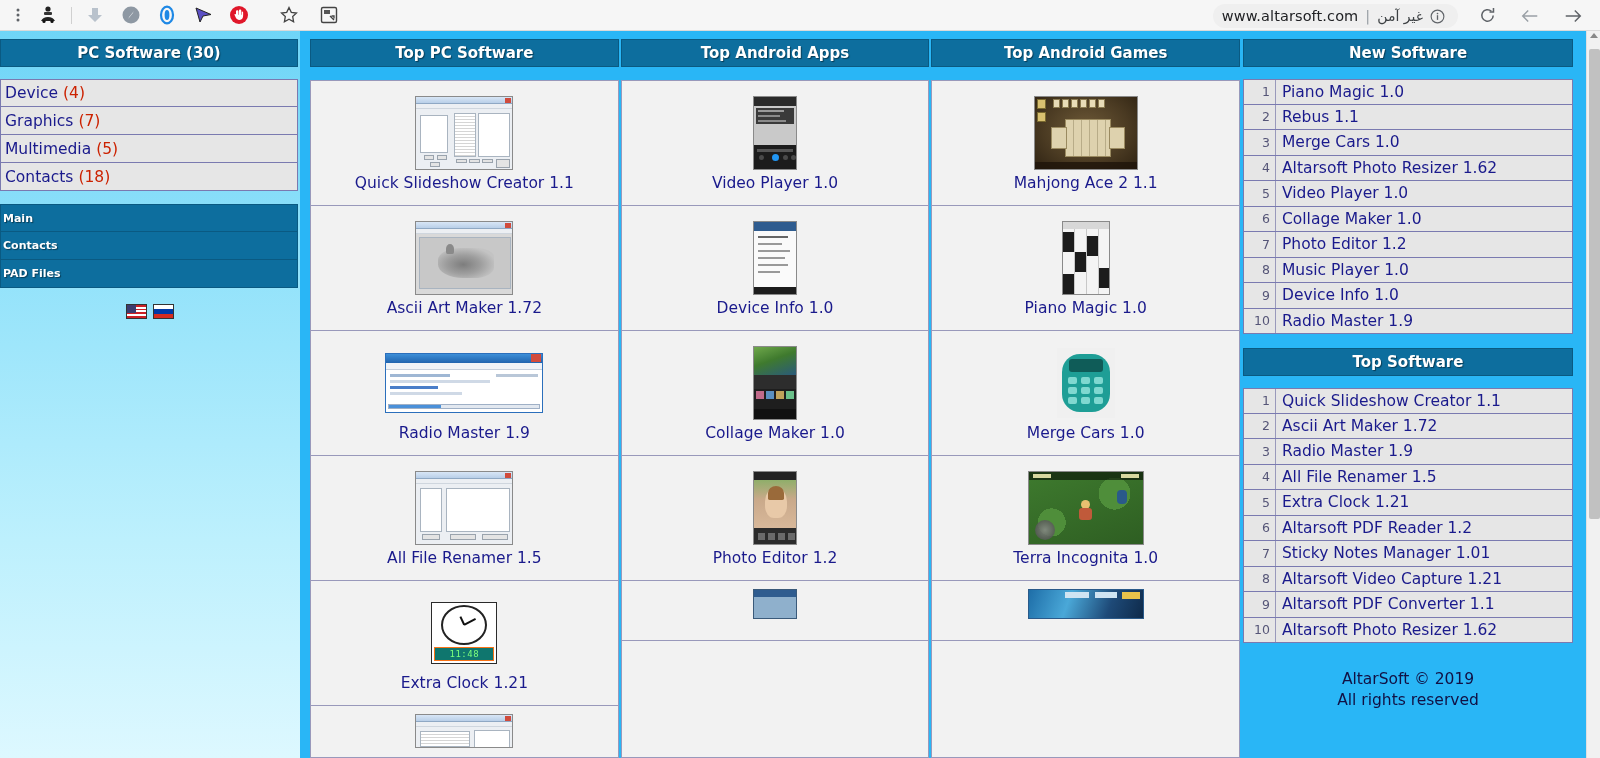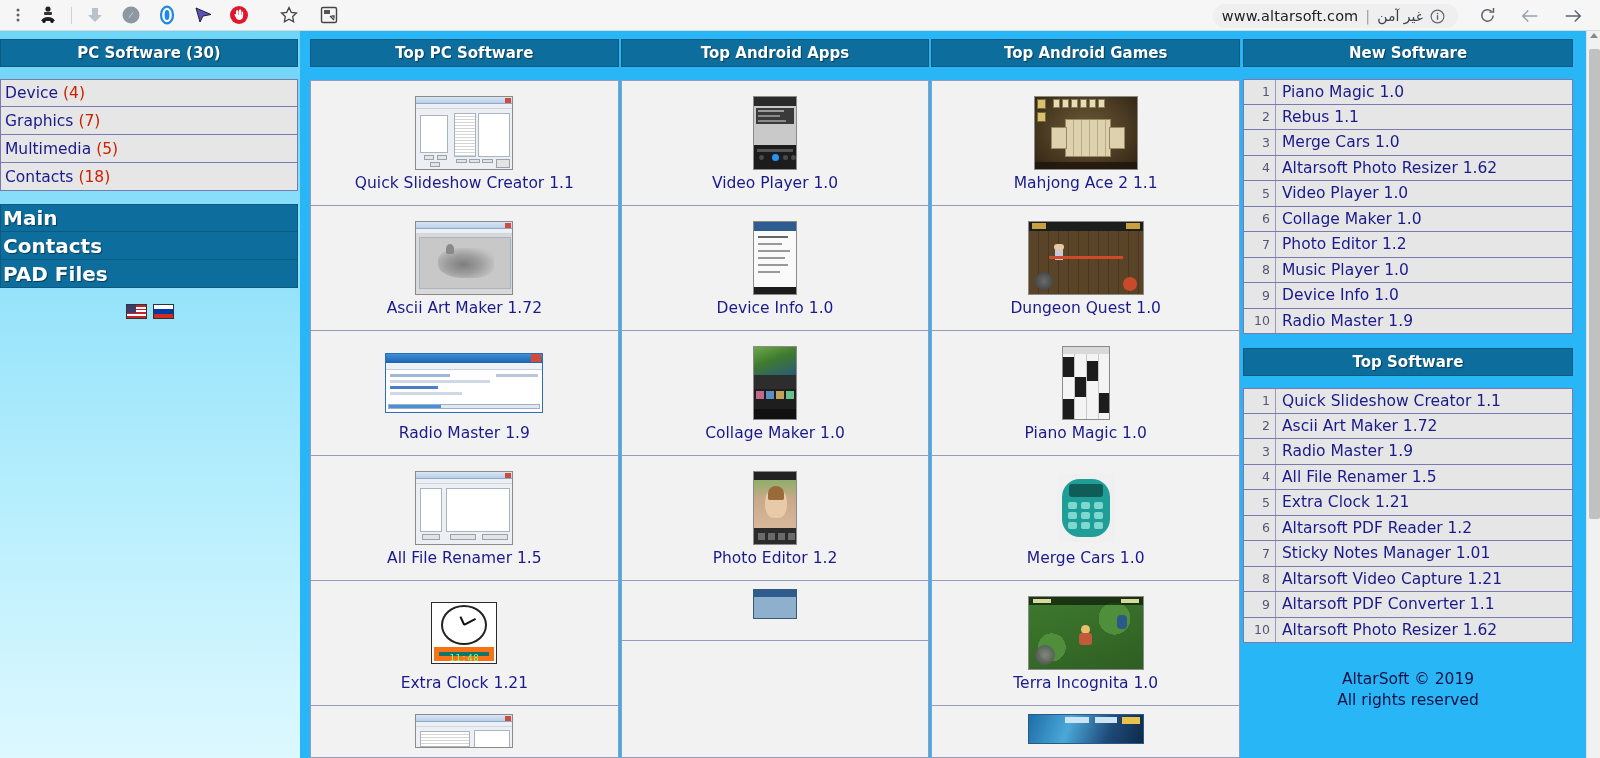--- a/index.html
+++ b/index.html
@@ -125,21 +125,21 @@
   .side-item:first-child { border-top: 1px solid #7a7ab0; }
   .side-item .cnt { color: #cc2200; margin-left: 5px; }
   .nav-block { margin: 0 2px 0 0; }
   .nav-item {
     height: 28px;
     background: #0d6e9e;
     border: 1px solid #0a5a82;
     border-top: none;
     color: #ffffff;
     font-weight: bold;
-    font-size: 20px;
+    font-size: 11px;
     display: flex; align-items: center;
     padding-left: 2px;
     text-shadow: 1px 1px 1px rgba(0,0,0,.45);
     cursor: pointer;
   }
   .nav-item:first-child { border-top: 1px solid #0a5a82; }
   #flags {
     display: flex; justify-content: center; gap: 6px;
     margin-top: 16px;
   }
@@ -471,21 +471,21 @@
           </div>
           <div class="card-label">All File Renamer 1.5</div>
         </div>
 
         <div class="card">
           <div class="card-thumb">
             <div class="thumb" style="width:66px;height:62px;border-color:#2b2b2b;background:#fff">
               <div style="position:absolute;top:2px;left:9px;width:46px;height:40px;border:2px solid #222;border-radius:50%;background:#fff"></div>
               <div style="position:absolute;top:21px;left:32px;width:13px;height:1.6px;background:#111;transform-origin:0 50%;transform:rotate(-28deg)"></div>
               <div style="position:absolute;top:21px;left:32px;width:9px;height:1.6px;background:#111;transform-origin:0 50%;transform:rotate(-115deg)"></div>
-              <div style="position:absolute;bottom:2px;left:2px;right:2px;height:14px;background:#0f766e;border:5px solid #f97316;color:#7cff7c;font-size:9px;font-family:'DejaVu Sans Mono',monospace;text-align:center;line-height:13px;letter-spacing:.5px">11:48</div>
+              <div style="position:absolute;bottom:2px;left:2px;right:2px;height:14px;background:#0f766e;border:1px solid #f97316;color:#7cff7c;font-size:9px;font-family:'DejaVu Sans Mono',monospace;text-align:center;line-height:13px;letter-spacing:.5px">11:48</div>
             </div>
           </div>
           <div class="card-label">Extra Clock 1.21</div>
         </div>
 
         <div class="card" style="height:60px;justify-content:flex-start;padding-top:8px">
           <div class="card-thumb" style="height:40px;align-items:flex-start">
             <div class="thumb" style="width:98px;height:34px">
               <div class="win-title"></div>
                 <div class="win-menu"></div>
@@ -603,38 +603,20 @@
               <div style="position:absolute;top:22px;left:30px;width:46px;height:38px;background:#ded2ae;border:1px solid #9a8a60;
                 background-image:repeating-linear-gradient(to right,#ded2ae 0 7px,#b8ac88 7px 8px),repeating-linear-gradient(to bottom,transparent 0 8px,#b8ac88 8px 9px)"></div>
               <div style="position:absolute;top:30px;left:16px;width:16px;height:22px;background:#ded2ae;border:1px solid #9a8a60"></div>
               <div style="position:absolute;top:30px;left:74px;width:16px;height:22px;background:#ded2ae;border:1px solid #9a8a60"></div>
               <div style="position:absolute;bottom:0;left:0;right:0;height:7px;background:rgba(30,20,10,.8)"></div>
             </div>
           </div>
           <div class="card-label">Mahjong Ace 2 1.1</div>
         </div>
 
-        <div class="card">
-          <div class="card-thumb">
-            <div class="thumb tg" style="width:116px;background:#3a2a18">
-              <div style="position:absolute;inset:0;background:
-                repeating-linear-gradient(to right,#5a4428 0 9px,#4a3620 9px 10px),
-                repeating-linear-gradient(to bottom,transparent 0 9px,#4a3620 9px 10px)"></div>
-              <div style="position:absolute;top:0;left:0;right:0;height:9px;background:#1d1d1d"></div>
-              <div style="position:absolute;top:1px;left:3px;width:14px;height:6px;background:#c8a040"></div>
-              <div style="position:absolute;top:1px;right:3px;width:14px;height:6px;background:#c8a040"></div>
-              <div style="position:absolute;top:26px;left:26px;width:8px;height:12px;background:#c8c8d8"></div>
-              <div style="position:absolute;top:22px;left:25px;width:10px;height:6px;background:#e8c8a0;border-radius:3px"></div>
-              <div style="position:absolute;top:34px;left:20px;right:20px;height:3px;background:#d04a2a"></div>
-              <div style="position:absolute;bottom:4px;left:6px;width:18px;height:18px;border-radius:50%;background:radial-gradient(circle,#6a6a6a,#3a3a3a)"></div>
-              <div style="position:absolute;bottom:3px;right:6px;width:14px;height:14px;border-radius:50%;background:#c84a2a"></div>
-            </div>
-          </div>
-          <div class="card-label">Dungeon Quest 1.0</div>
-        </div>
 
         <div class="card">
           <div class="card-thumb">
             <div class="thumb" style="width:48px;height:74px;background:#ececec">
               <div style="position:absolute;top:0;left:0;right:0;height:7px;background:#d8d8d8"></div>
               <div style="position:absolute;top:7px;left:0;right:0;bottom:0;background:#f4f4f4;
                 background-image:repeating-linear-gradient(to right,transparent 0 11px,#c8c8c8 11px 12px)"></div>
               <div style="position:absolute;top:10px;left:0px;width:11px;height:20px;background:#1c1c1c"></div>
               <div style="position:absolute;top:30px;left:12px;width:11px;height:20px;background:#1c1c1c"></div>
               <div style="position:absolute;top:14px;left:24px;width:11px;height:20px;background:#1c1c1c"></div>

